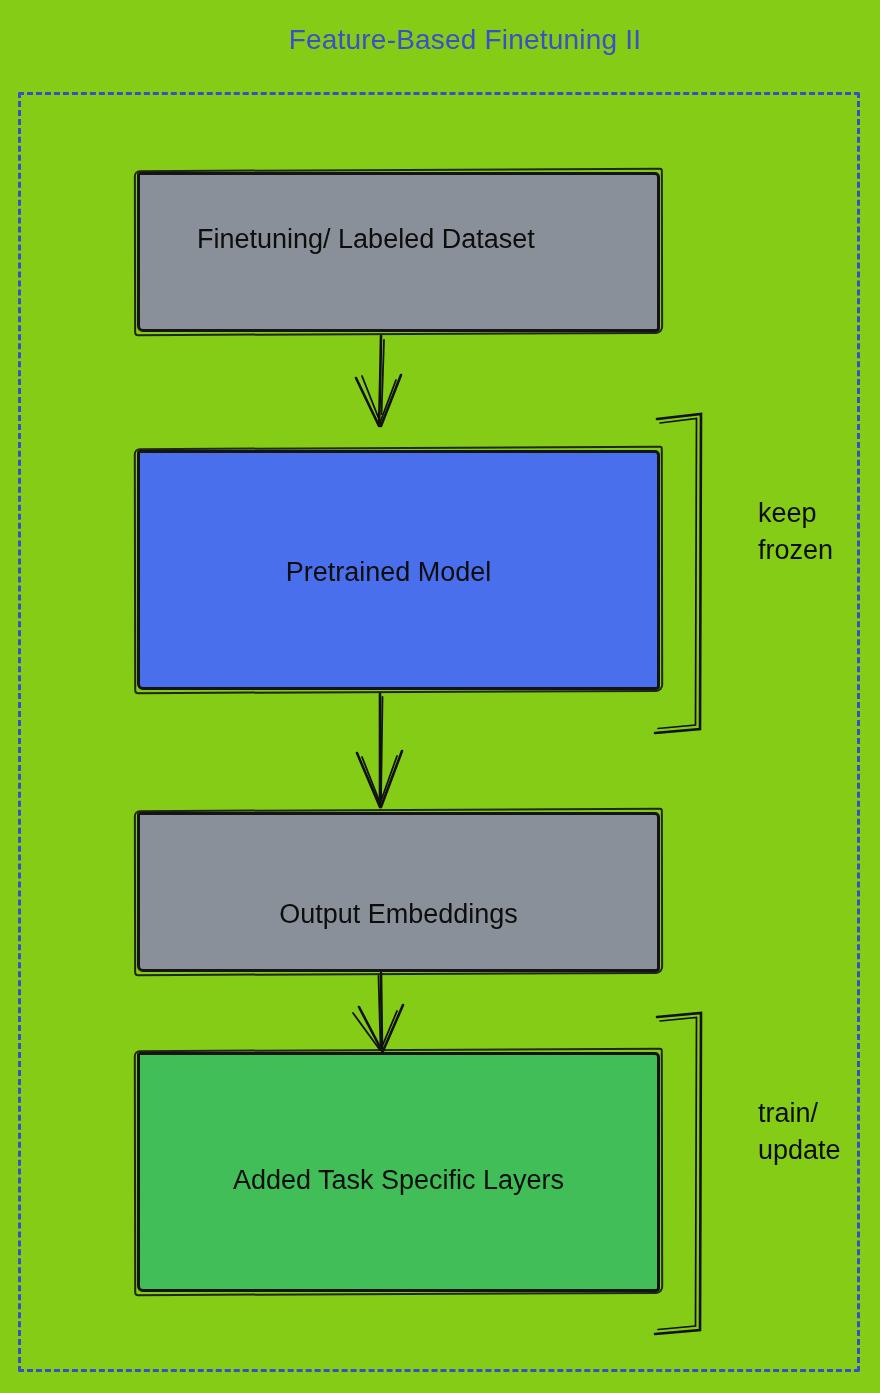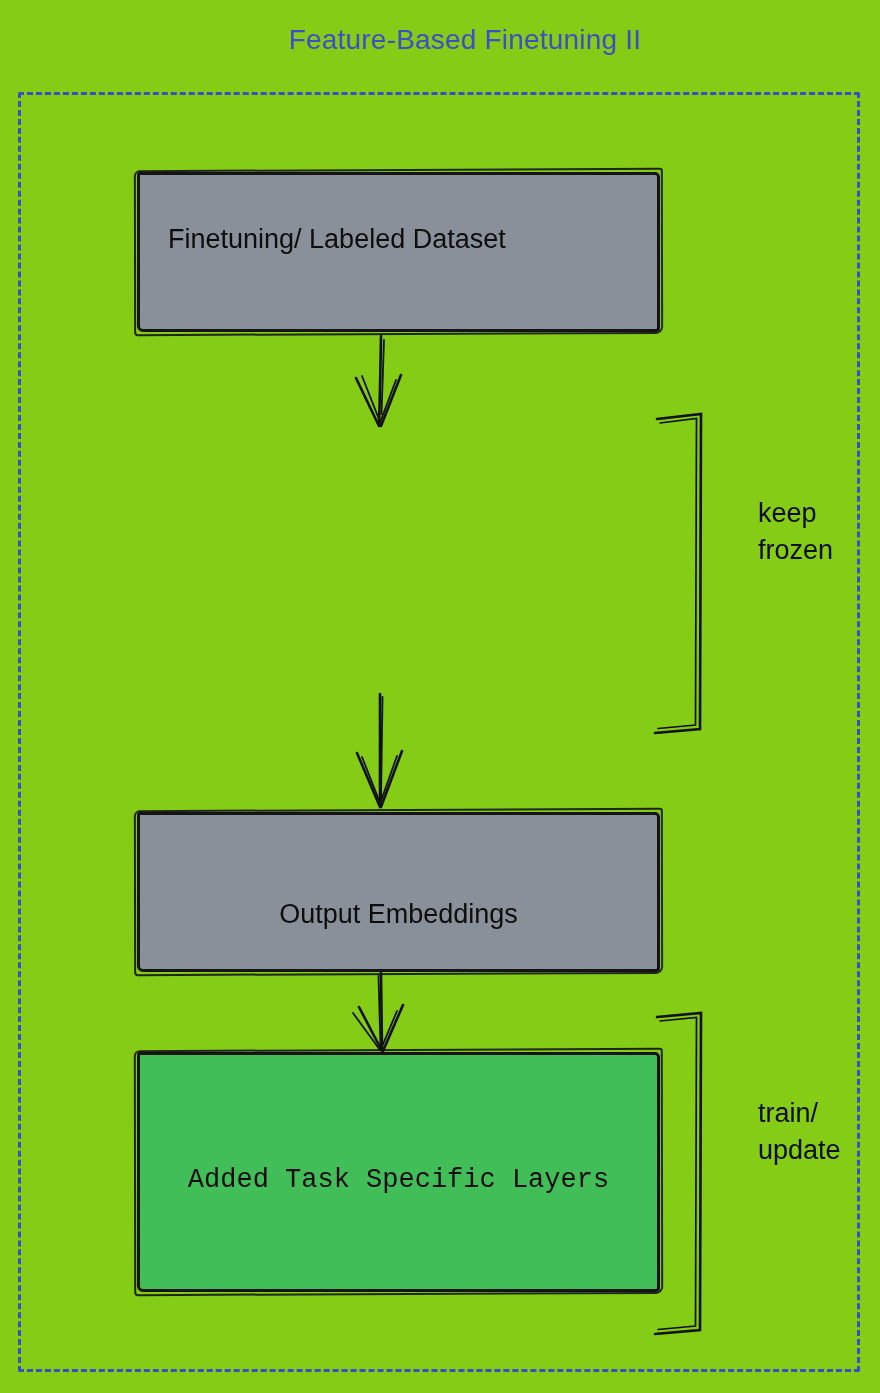--- a/index.html
+++ b/index.html
@@ -52,28 +52,28 @@
   
   .node::before {
     content: "";
     position: absolute;
     inset: -6px;
     border: 2px solid rgba(20,20,20,0.9);
     border-radius: 6px 3px 7px 4px;
     transform: rotate(-0.25deg) skewX(-0.15deg);
     pointer-events: none;
   }
-  .node-dataset   { top: 172px; height: 160px; justify-content: flex-start; padding-left: 28px; }
+  .node-dataset   { top: 172px; height: 160px; justify-content: flex-start; padding-left: 57px; }
   .node-dataset .node-label { transform: translateY(-13px); }
   .node-pretrained { top: 450px; height: 240px; }
   .node-pretrained .node-label { transform: translate(-10px, 2px); }
   .node-embeddings { top: 812px; height: 160px; }
   .node-embeddings .node-label { transform: translateY(6px); margin-top: 32px; }
   .node-tasklayers { top: 1052px; height: 240px; }
-  .node-tasklayers .node-label { transform: translateY(8px); font-family: Liberation Mono, monospace; }
+  .node-tasklayers .node-label { transform: translateY(8px); }
   .sketch-layer {
     position: absolute;
     left: 0; top: 0;
     width: 880px;
     height: 1393px;
     pointer-events: none;
   }
   .annotation {
     position: absolute;
     left: 740px;
@@ -93,20 +93,23 @@
 <div class="canvas">
 
   <div class="title" style="color: rgb(61, 78, 201);">Feature-Based Finetuning II</div>
 
   <div class="frame" style="border-color: rgb(58, 79, 198);"></div>
 
   <div class="node node-dataset" style="background-color: rgb(138, 144, 153);">
     <span class="node-label">Finetuning/ Labeled Dataset</span>
   </div>
 
+  <div class="node node-pretrained" style="background-color: rgb(74, 111, 236);">
+    <span class="node-label">Pretrained Model</span>
+  </div>
 
   <div class="node node-embeddings" style="background-color: rgb(138, 144, 153);">
     <span class="node-label">Output Embeddings</span>
   </div>
 
   <div class="node node-tasklayers" style="background-color: rgb(66, 190, 88);">
     <span class="node-label">Added Task Specific Layers</span>
   </div>
 
   <svg class="sketch-layer" width="880" height="1393" viewBox="0 0 880 1393">

